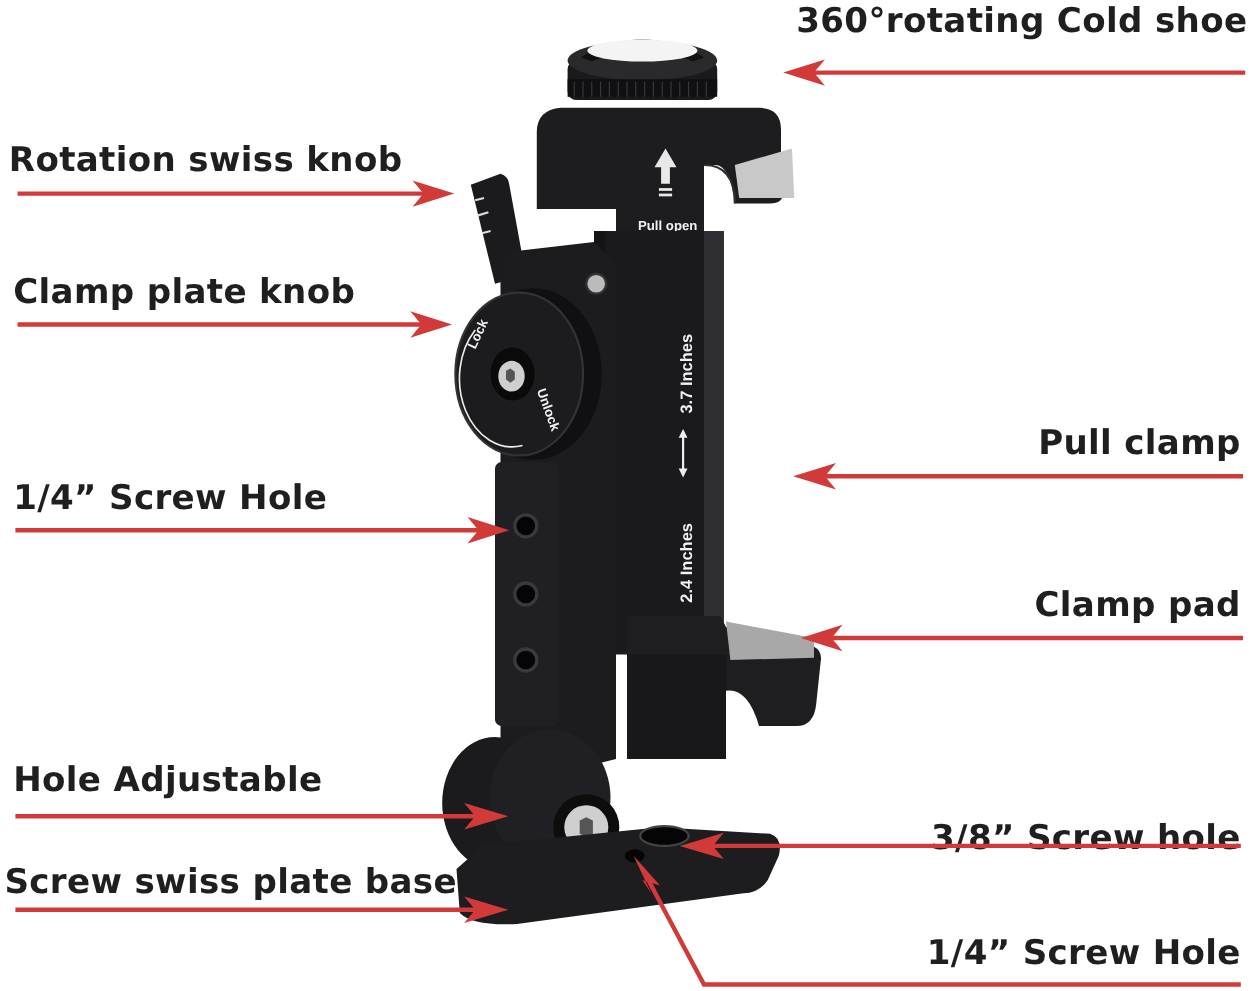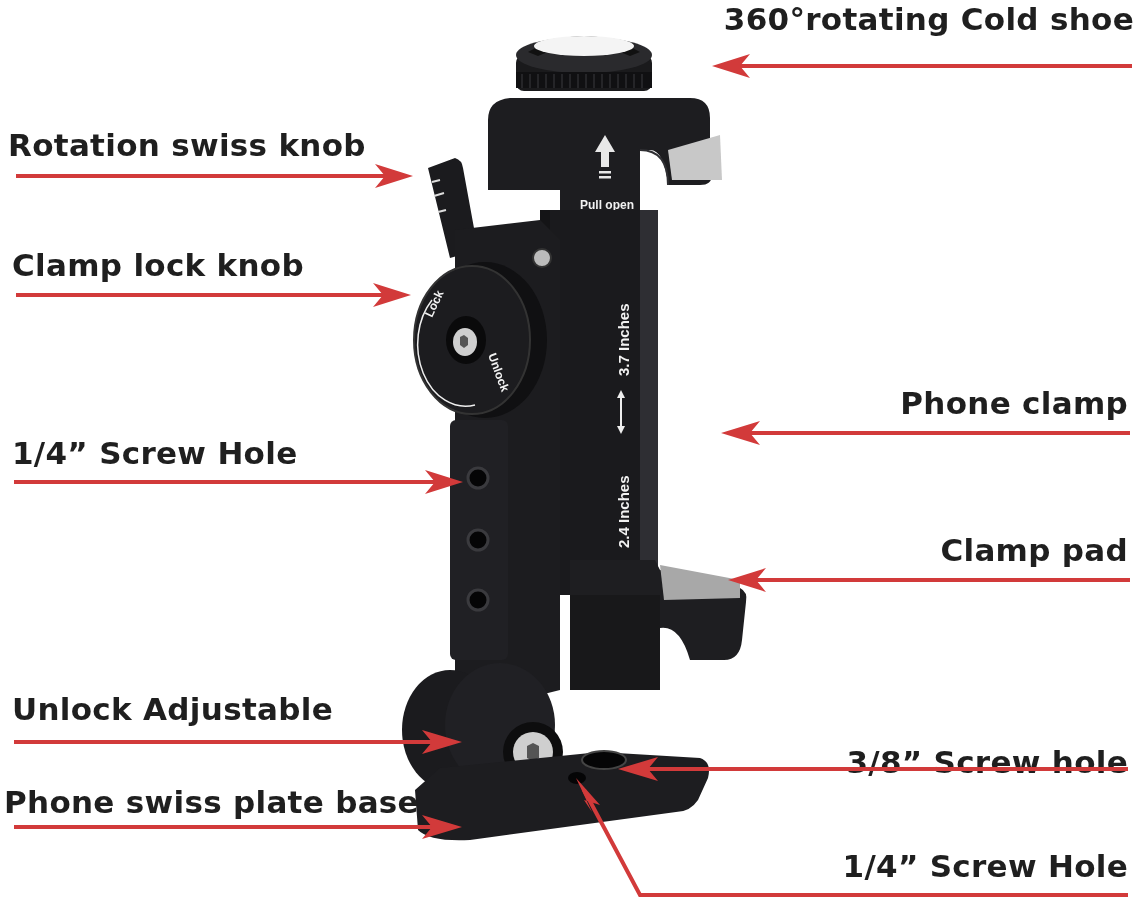--- a/index.html
+++ b/index.html
@@ -110,26 +110,26 @@
   </g>
   <g>
     <path d="M415 790 L440 768 L600 752 L700 758 Q712 762 708 778 L698 800 Q690 812 676 812 L470 840 Q430 842 418 830 Z" fill="#1d1d20"></path>
     <ellipse cx="604" cy="760" rx="22" ry="9" fill="#050506" stroke="#444" stroke-width="2"></ellipse>
     <ellipse cx="577" cy="778" rx="9" ry="6" fill="#050506"></ellipse>
   </g>
 </svg>
 
 <div class="label right" style="right:4px; top:4px;">360°rotating Cold shoe</div>
 <div class="label" style="left:8px; top:130px;">Rotation swiss knob</div>
-<div class="label" style="left:12px; top:250px;">Clamp lock knob</div>
+<div class="label" style="left:12px; top:250px;">Clamp plate knob</div>
 <div class="label" style="left:12px; top:438px;">1/4”  Screw Hole</div>
-<div class="label right" style="right:10px; top:388px;">Phone clamp</div>
+<div class="label right" style="right:10px; top:388px;">Pull clamp</div>
 <div class="label right" style="right:10px; top:535px;">Clamp pad</div>
-<div class="label" style="left:12px; top:694px;">Unlock Adjustable</div>
-<div class="label" style="left:4px; top:787px;">Phone swiss plate base</div>
+<div class="label" style="left:12px; top:694px;">Hole Adjustable</div>
+<div class="label" style="left:4px; top:787px;">Screw swiss plate base</div>
 <div class="label right" style="right:10px; top:747px;">3/8”  Screw hole</div>
 <div class="label right" style="right:10px; top:851px;">1/4”  Screw Hole</div>
 
 <svg class="overlay" width="1138" height="901" viewBox="0 0 1138 901">
   <g stroke="#d23a3a" stroke-width="4" fill="#d23a3a">
 
     <g>
         <line x1="1132" y1="66" x2="730" y2="66"></line>
         <polygon points="712,66 750,54 740,66 750,78" stroke="none"></polygon>
       </g>

